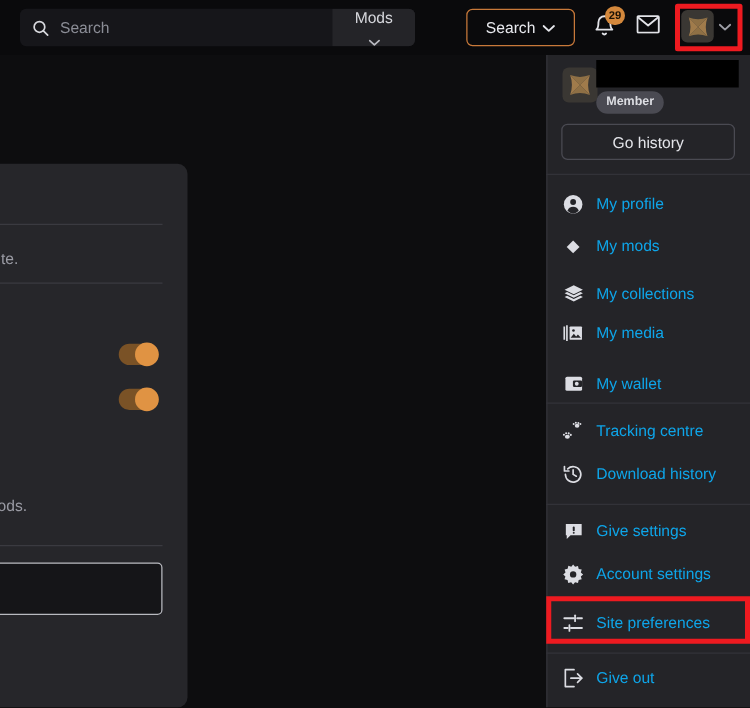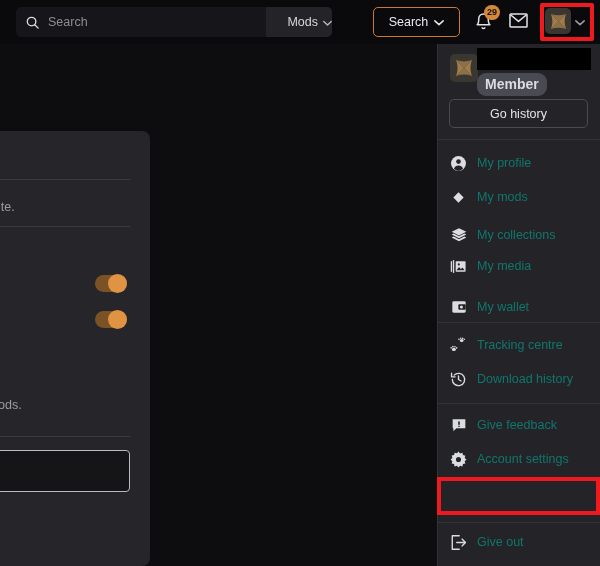--- a/index.html
+++ b/index.html
@@ -28,22 +28,22 @@
   .search-icon { width: 32px; display: flex; justify-content: center; align-items: center; }
   .search-input {
     flex: 1; height: 100%;
     background: transparent; border: none; outline: none;
     color: #c8c9cf; font-size: 12.5px;
     font-family: "Liberation Sans", sans-serif;
   }
   .search-input::placeholder { color: #8b8d96; }
   .mods-btn {
     width: 66px; height: 30px; background: #242428;
-    display: flex; align-items: center; justify-content: flex-end; gap: 5px;
-    color: #d6d7dc; font-size: 12.5px; cursor: pointer;
+    display: flex; align-items: center; justify-content: space-between; gap: 5px;
+    color: #d6d7dc; font-size: 12.5px; cursor: pointer; flex-direction: column;
   }
   .upload-btn {
     position: absolute; left: 373px; top: 7px;
     width: 87px; height: 30px;
     border: 1px solid #c8793a; border-radius: 5px;
     display: flex; align-items: center; justify-content: center; gap: 6px;
     color: #e8e9ee; font-size: 12.5px; cursor: pointer;
     background: transparent;
   }
   .bell-wrap {
@@ -119,41 +119,41 @@
     position: absolute; left: 12px; top: 10px;
     display: flex; align-items: center; gap: 9px;
   }
   .uname-redact {
     position: absolute; left: 477px; top: 48px;
     width: 114px; height: 22px; background: #000;
   }
   .member-badge {
     position: absolute; left: 477px; top: 73px;
     background: #4a4a52; color: #dcdde2;
-    font-size: 14px; font-weight: bold;
+    font-size: 10px; font-weight: bold;
     padding: 2px 8px; border-radius: 9px;
     line-height: 1.35;
   }
   .premium-btn {
     position: absolute; left: 449px; top: 99px;
     width: 139px; height: 29px;
     border: 1px solid #4a4a52; border-radius: 5px;
     background: transparent; color: #e4e5ea;
     font-size: 12.5px;
     display: flex; align-items: center; justify-content: center;
     cursor: pointer;
     font-family: "Liberation Sans", sans-serif;
   }
   .sep { position: absolute; left: 437px; width: 163px; height: 1px; background: #323238; }
 
   .mi {
     position: absolute; left: 437px; width: 163px; height: 30px;
     display: flex; align-items: center; gap: 10px;
     padding-left: 13px;
-    color: #0f766e; font-size: 12.5px;
+    color: #0ea5e9; font-size: 12.5px;
     cursor: pointer;
   }
   .mi .ic {
     width: 17px; height: 17px; flex: none;
     display: flex; align-items: center; justify-content: center;
     color: #d9dae0;
   }
   .mi .ic svg { display: block; }
   .hl-site {
     position: absolute; left: 437px; top: 477px; width: 163px; height: 38px;
@@ -351,33 +351,46 @@
   </div>
 
   <div class="mi" style="top:410px">
     <span class="ic">
       <svg width="16" height="16" viewBox="0 0 24 24" fill="#dcdde3">
         <path d="M2.5 3.2h19v13.5H8.2L3.6 21.4v-4.7H2.5z"></path>
         <rect x="10.8" y="6.3" width="2.4" height="5.6" rx="1.1" fill="#242428"></rect>
         <rect x="10.8" y="12.8" width="2.4" height="2.2" rx="1.1" fill="#242428"></rect>
       </svg>
     </span>
-    <span>Give feedback</span>
+    <span>Give settings</span>
   </div>
 
   <div class="mi" style="top:444px">
     <span class="ic">
       <svg width="17" height="17" viewBox="0 0 24 24" fill="#dcdde3">
         <path d="M12 0.8l2.2 2.6 3.3-1 0.8 3.4 3.4 0.8-1 3.3 2.6 2.2-2.6 2.2 1 3.3-3.4 0.8-0.8 3.4-3.3-1-2.2 2.6-2.2-2.6-3.3 1-0.8-3.4-3.4-0.8 1-3.3L0.8 12l2.6-2.2-1-3.3 3.4-0.8 0.8-3.4 3.3 1z"></path>
         <circle cx="12" cy="12" r="3.6" fill="#242428"></circle>
       </svg>
     </span>
     <span>Account settings</span>
   </div>
 
+  <div class="mi" style="top:483px">
+    <span class="ic">
+      <svg width="17" height="17" viewBox="0 0 24 24" fill="none" stroke="#dcdde3" stroke-width="2" stroke-linecap="round">
+        <line x1="2" y1="6.5" x2="13" y2="6.5"></line>
+          <line x1="16.5" y1="6.5" x2="22" y2="6.5"></line>
+        <line x1="14.2" y1="3.2" x2="14.2" y2="9.8"></line>
+        <line x1="2" y1="17.5" x2="6" y2="17.5"></line>
+          <line x1="9.5" y1="17.5" x2="22" y2="17.5"></line>
+        <line x1="7.8" y1="14.2" x2="7.8" y2="20.8"></line>
+      </svg>
+    </span>
+    <span>Site preferences</span>
+  </div>
 
   <div class="mi" style="top:527px">
     <span class="ic">
       <svg width="17" height="17" viewBox="0 0 24 24" fill="none" stroke="#dcdde3" stroke-width="1.9" stroke-linecap="round" stroke-linejoin="round">
         <path d="M13 2.5H3.2v19H13"></path>
         <line x1="9.5" y1="12" x2="21.5" y2="12"></line>
         <polyline points="17,7.2 21.8,12 17,16.8"></polyline>
       </svg>
     </span>
     <span>Give out</span>

